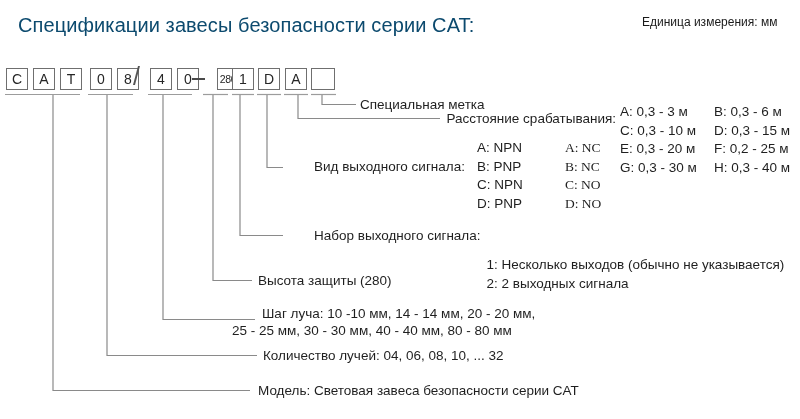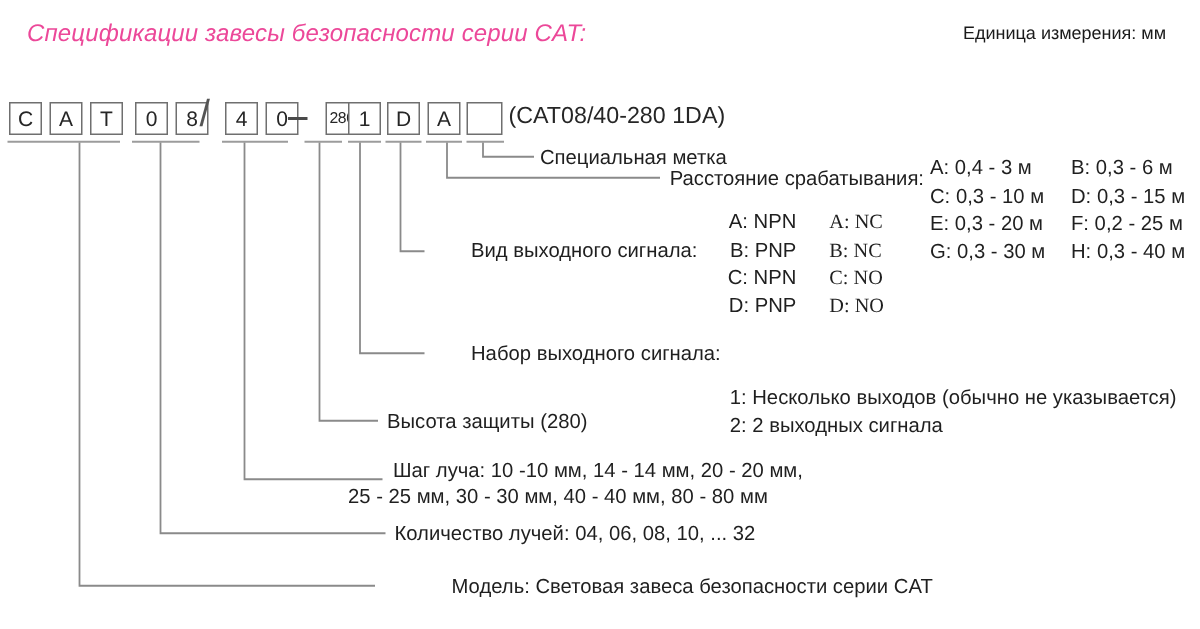--- a/index.html
+++ b/index.html
@@ -1,21 +1,21 @@
 <!DOCTYPE html>
 <html><head>
 <meta charset="utf-8">
 <style>
   html,body{margin:0;padding:0;background:#fff;}
   #stage{
     position:relative;width:800px;height:419px;background:#ffffff;
     font-family:"Liberation Sans",sans-serif;color:#1f1f1f;overflow:hidden;
   }
   .abs{position:absolute;}
-  .title{font-size:16px;font-weight:400;letter-spacing:.1px;color:#ec4899;white-space:nowrap;font-style:italic;}
+  .title{font-size:20px;font-weight:400;letter-spacing:.1px;color:#0c4a6e;white-space:nowrap;}
   .unit{font-size:12px;color:#1a1a1a;white-space:nowrap;}
   .box{
     position:absolute;top:68px;width:22px;height:22px;border:1.4px solid #6f6f6f;
     background:#fff;display:flex;align-items:center;justify-content:center;
     font-size:14px;color:#262626;box-sizing:border-box;
   }
   .box.small{font-size:10.5px;letter-spacing:-.3px;margin-left:12px;}
   .slash{position:absolute;left:133px;top:62px;font-size:25px;font-weight:300;color:#555;}
   .dash{position:absolute;left:192px;top:78px;width:13px;height:2px;background:#4a4a4a;}
   .example{position:absolute;left:339px;top:69px;font-size:15.5px;color:#262626;white-space:nowrap;}
@@ -66,39 +66,38 @@
   <div class="box" style="left:117px;">8</div>
   <div class="slash">/</div>
   <div class="box" style="left:150px;">4</div>
   <div class="box" style="left:177px;">0</div>
   <div class="dash"></div>
   <div class="box small" style="left:205px;">280</div>
   <div class="box" style="left:232px;">1</div>
   <div class="box" style="left:258px;">D</div>
   <div class="box" style="left:285px;">A</div>
   <div class="box" style="left:311px;width:24px;"></div>
-  <div class="example">(CAT08/40-280 1DA)</div>
 
   <div class="abs lbl z2 whitebg" style="right:184px;top:111px;">Расстояние срабатывания:</div>
 
   <div class="abs lbl z2" style="left:360px;top:97px;">Специальная метка</div>
   <div class="abs grid2 z2" style="left:620px;top:103px;">
-    <div>A: 0,4 - 3 м</div>
+    <div>A: 0,3 - 3 м</div>
     <div>B: 0,3 - 6 м</div>
     <div>C: 0,3 - 10 м</div>
     <div>D: 0,3 - 15 м</div>
     <div>E: 0,3 - 20 м</div>
     <div>F: 0,2 - 25 м</div>
     <div>G: 0,3 - 30 м</div>
     <div>H: 0,3 - 40 м</div>
   </div>
 
   <div class="abs flexrow z2" style="left:288px;top:139px;">
     <div class="lbl line18" style="padding-top:18.5px;">Вид выходного сигнала:</div>
-    <div class="optcol" style="width:66px;text-align:right;">
+    <div class="optcol" style="margin-left:12px;width:66px;">
       <div>A: NPN</div>
       <div>B: PNP</div>
       <div>C: NPN</div>
       <div>D: PNP</div>
     </div>
     <div class="optcol" style="margin-left:22px;font-family:Liberation Serif, serif;">
       <div>A: NC</div>
       <div>B: NC</div>
       <div>C: NO</div>
       <div>D: NO</div>
@@ -113,15 +112,15 @@
     </div>
   </div>
 
   <div class="abs lbl z2" style="left:258px;top:273px;">Высота защиты (280)</div>
 
   <div class="abs lbl z2" style="left:262px;top:306px;">Шаг луча: 10 -10 мм, 14 - 14 мм, 20 - 20 мм,</div>
   <div class="abs lbl z2" style="left:232px;top:323px;">25 - 25 мм, 30 - 30 мм, 40 - 40 мм, 80 - 80 мм</div>
 
   <div class="abs lbl z2" style="left:263px;top:348px;">Количество лучей: 04, 06, 08, 10, ... 32</div>
 
-  <div class="abs lbl z2" style="left:258px;top:383px;margin-left:43px;">Модель: Световая завеса безопасности серии CAT</div>
+  <div class="abs lbl z2" style="left:258px;top:383px;">Модель: Световая завеса безопасности серии CAT</div>
 
 </div>
 
 </body></html>

